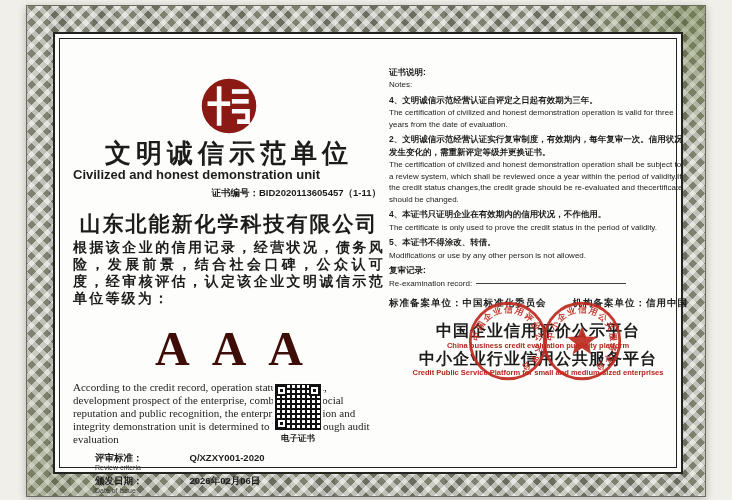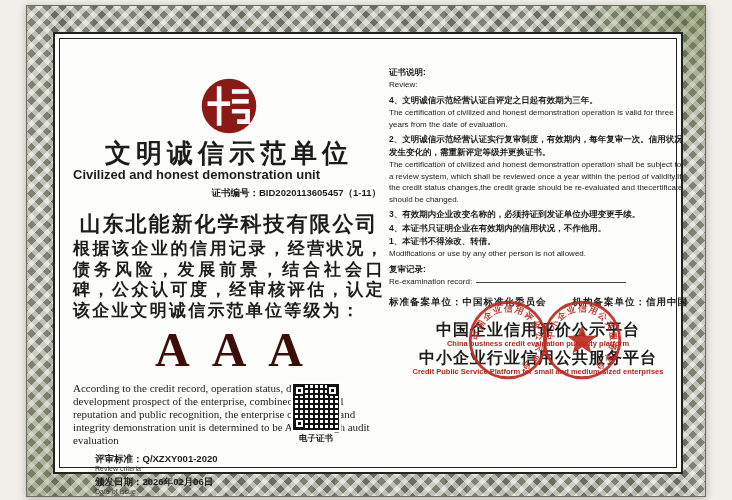--- a/index.html
+++ b/index.html
@@ -19,33 +19,33 @@
         border:2px solid #22221f;
         box-shadow:inset 0 0 0 4px #fdfdfb, inset 0 0 0 5px #22221f;}
   
   .left{position:absolute;left:18px;top:36px;width:312px;}
   .emblem{width:58px;height:58px;margin:7px auto 5px auto;display:block;}
   .title-zh{font-size:26px;font-weight:bold;letter-spacing:5px;text-align:center;
             line-height:1;white-space:nowrap;}
   .title-en{font-size:13px;font-weight:bold;text-align:left;margin-top:2px;line-height:1;}
   .certno{font-size:9.5px;font-weight:bold;text-align:right;padding-right:4px;margin-top:6px;}
   .company{font-size:21px;font-weight:bold;text-align:center;letter-spacing:2px;margin-top:13px;line-height:1;}
-  .stmt-zh{font-size:17px;font-weight:bold;letter-spacing:2.2px;line-height:1.22;
+  .stmt-zh{font-size:14px;font-weight:bold;letter-spacing:2.2px;line-height:1.22;
            text-align:justify;margin-top:5px;}
   .grade{font-family:"Liberation Serif",serif;font-size:48px;font-weight:bold;
          color:#3f0d08;text-align:center;letter-spacing:22px;padding-left:22px;
-         line-height:1;margin-top:4px;}
+         line-height:1;margin-top:18px;}
   .stmt-en{font-family:"Liberation Serif",serif;font-size:11px;line-height:1.18;
            margin-top:8px;color:#222;}
   .fields{margin-top:7px;padding-left:22px;}
   .field{margin-bottom:4px;}
-  .f-line{font-size:9.5px;font-weight:bold;line-height:1.15;display:flex;}
+  .f-line{font-size:9.5px;font-weight:bold;line-height:1.15;display:flex;gap:47px;}
   .f-sub{font-size:7px;color:#333;line-height:1.2;}
   .f-vals span{display:block;}
-  .qr-wrap{position:absolute;left:218px;top:314px;width:50px;text-align:center;}
+  .qr-wrap{position:absolute;left:200px;top:314px;width:50px;text-align:center;}
   .qr{width:46px;height:46px;margin:0 auto;position:relative;background:#fff;
       background-image:
         repeating-linear-gradient(0deg,#111 0 2px, rgba(0,0,0,0) 2px 5px),
         repeating-linear-gradient(90deg,#111 0 2px, #fff 2px 5px);
       outline:2px solid #fff;}
   .qr .f1,.qr .f2,.qr .f3{position:absolute;width:11px;height:11px;background:#fff;
       border:2px solid #111;box-sizing:border-box;}
   .qr .f1{left:1px;top:1px;} .qr .f2{right:1px;top:1px;} .qr .f3{left:1px;bottom:1px;}
   .qr .f1::after,.qr .f2::after,.qr .f3::after{content:"";position:absolute;left:2px;top:2px;
       width:3px;height:3px;background:#111;}
@@ -121,29 +121,29 @@
           <i class="f1"></i>
           <i class="f2"></i>
           <i class="f3"></i>
         </div>
         <div class="qr-label">电子证书</div>
       </div>
     </div>
 
     <div class="right">
       <p class="nzh">证书说明:</p>
-      <p class="nen">Review:</p>
+      <p class="nen">Notes:</p>
 
       <p class="nzh">4、文明诚信示范经营认证自评定之日起有效期为三年。</p>
       <p class="nen">The certification of civilized and honest demonstration operation is valid for three years from the date of evaluation.</p>
       <p class="nzh">2、文明诚信示范经营认证实行复审制度，有效期内，每年复审一次。信用状况发生变化的，需重新评定等级并更换证书。</p>
       <p class="nen">The certification of civilized and honest demonstration operation shall be subject to a review system, which shall be reviewed once a year within the period of validity.If the credit status changes,the credit grade should be re-evaluated and thecertificate should be changed.</p>
-      <p class="nzh">3、有效期内企业改变名称的，必须持证到发证单位办理变更手续。</p>
       <p class="nzh">4、本证书只证明企业在有效期内的信用状况，不作他用。</p>
-      <p class="nzh">1、本证书不得涂改、转借。</p>
+      <p class="nen">The certificate is only used to prove the credit status in the period of validity.</p>
+      <p class="nzh">5、本证书不得涂改、转借。</p>
       <p class="nen">Modifications or use by any other person is not allowed.</p>
 
       <p class="nzh">复审记录:</p>
       <p class="nen">
         <span>Re-examination record:</span><span class="reexam-line"></span>
       </p>
 
       <div class="filing">
         <span>标准备案单位：中国标准化委员会</span>
         <span>机构备案单位：信用中国</span>

